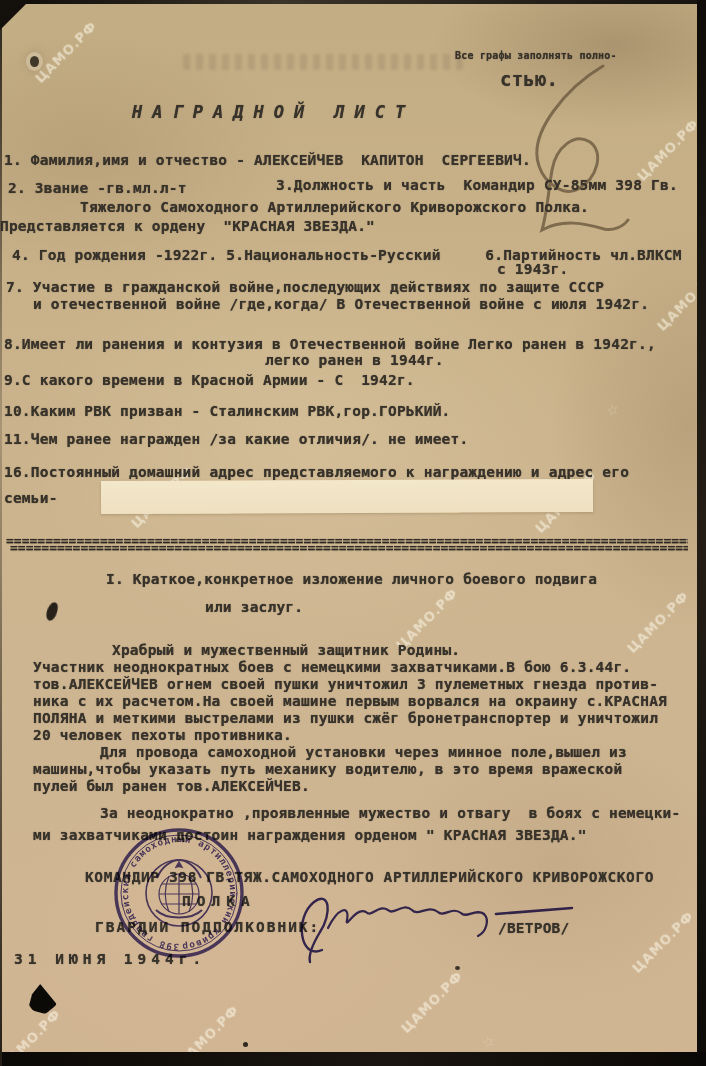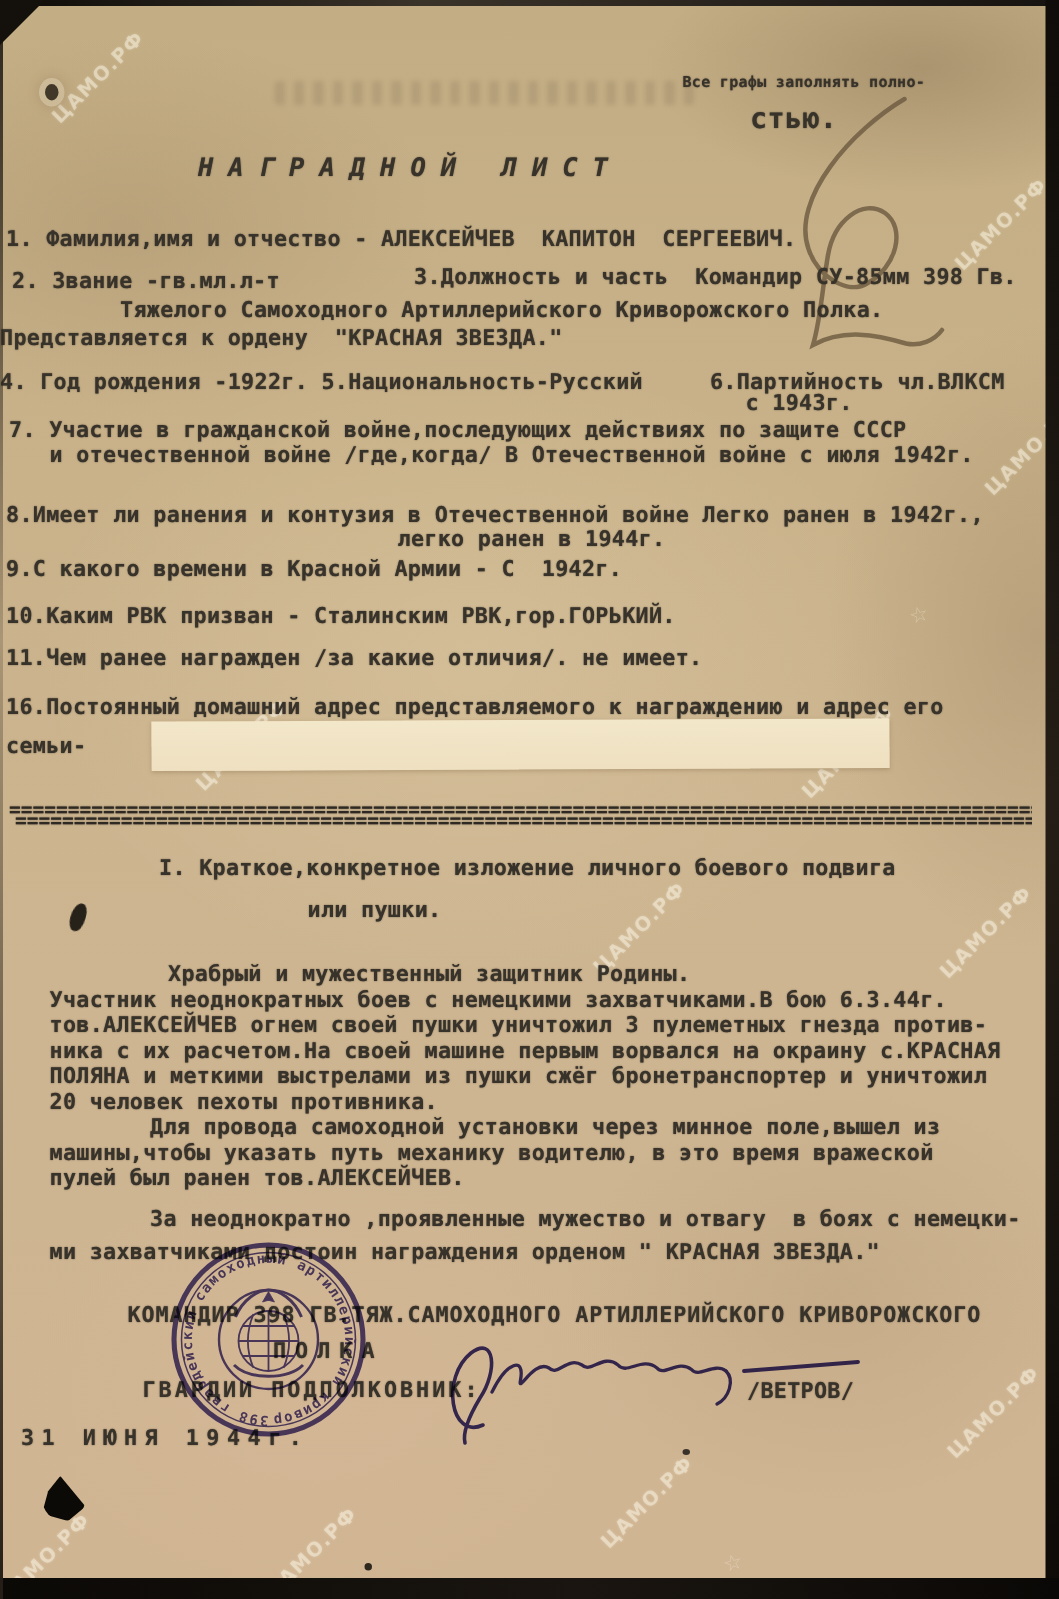--- a/index.html
+++ b/index.html
@@ -97,39 +97,39 @@
 
 <svg id="pencil-svg" width="150" height="190" viewBox="0 0 150 190">
   <path d="M 98 6 C 64 26, 22 72, 34 106 C 40 124, 60 137, 73 129 C 93 118, 99 92, 85 82 C 70 72, 51 87, 47 110 C 43 134, 42 153, 37 170 C 57 159, 79 163, 99 169 C 108 171, 118 167, 123 160" fill="none" stroke="#6d5a40" stroke-width="3" stroke-linecap="round"></path>
 </svg>
 
 <div class="line" style="left:4px;top:152px">1. Фамилия,имя и отчество - АЛЕКСЕЙЧЕВ  КАПИТОН  СЕРГЕЕВИЧ.</div>
 <div class="line" style="left:8px;top:180px">2. Звание -гв.мл.л-т</div>
 <div class="line" style="left:276px;top:177px">3.Должность и часть  Командир СУ-85мм 398 Гв.</div>
 <div class="line" style="left:80px;top:199px">Тяжелого Самоходного Артиллерийского Криворожского Полка.</div>
 <div class="line" style="left:0px;top:218px">Представляется к ордену  "КРАСНАЯ ЗВЕЗДА."</div>
-<div class="line" style="left:0;top:247px">4. Год рождения -1922г. 5.Национальность-Русский     6.Партийность чл.ВЛКСМ</div>
+<div class="line" style="left:12px;top:247px">4. Год рождения -1922г. 5.Национальность-Русский     6.Партийность чл.ВЛКСМ</div>
 <div class="line" style="left:497px;top:261px">с 1943г.</div>
 <div class="line" style="left:6px;top:279px">7. Участие в гражданской войне,последующих действиях по защите СССР</div>
 <div class="line" style="left:33px;top:296px">и отечественной войне /где,когда/ В Отечественной войне с июля 1942г.</div>
 <div class="line" style="left:4px;top:336px">8.Имеет ли ранения и контузия в Отечественной войне Легко ранен в 1942г.,</div>
 <div class="line" style="left:265px;top:352px">легко ранен в 1944г.</div>
 <div class="line" style="left:4px;top:372px">9.С какого времени в Красной Армии - С  1942г.</div>
 <div class="line" style="left:4px;top:403px">10.Каким РВК призван - Сталинским РВК,гор.ГОРЬКИЙ.</div>
 <div class="line" style="left:4px;top:431px">11.Чем ранее награжден /за какие отличия/. не имеет.</div>
 <div class="line" style="left:4px;top:464px">16.Постоянный домашний адрес представляемого к награждению и адрес его</div>
 <div class="line" style="left:4px;top:490px">семьи-</div>
 
 <div id="redaction"></div>
 
 <div class="line divider" style="left:6px;top:533px;width:682px;overflow:hidden">==============================================================================================</div>
 <div class="line divider" style="left:10px;top:540px;width:678px;overflow:hidden">==============================================================================================</div>
 
 <div class="line" style="left:106px;top:571px">I. Краткое,конкретное изложение личного боевого подвига</div>
-<div class="line" style="left:205px;top:599px">или пушки.</div>
+<div class="line" style="left:205px;top:599px">или заслуг.</div>
 
 <div class="line" style="left:112px;top:642px">Храбрый и мужественный защитник Родины.</div>
 <div class="line" style="left:33px;top:659px">Участник неоднократных боев с немецкими захватчиками.В бою 6.3.44г.</div>
 <div class="line" style="left:33px;top:676px">тов.АЛЕКСЕЙЧЕВ огнем своей пушки уничтожил 3 пулеметных гнезда против-</div>
 <div class="line" style="left:33px;top:693px">ника с их расчетом.На своей машине первым ворвался на окраину с.КРАСНАЯ</div>
 <div class="line" style="left:33px;top:710px">ПОЛЯНА и меткими выстрелами из пушки сжёг бронетранспортер и уничтожил</div>
 <div class="line" style="left:33px;top:727px">20 человек пехоты противника.</div>
 <div class="line" style="left:100px;top:744px">Для провода самоходной установки через минное поле,вышел из</div>
 <div class="line" style="left:33px;top:761px">машины,чтобы указать путь механику водителю, в это время вражеской</div>
 <div class="line" style="left:33px;top:778px">пулей был ранен тов.АЛЕКСЕЙЧЕВ.</div>

